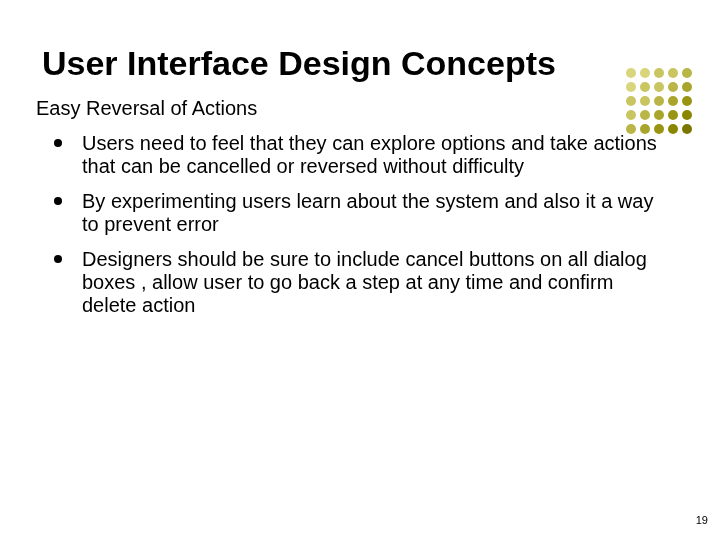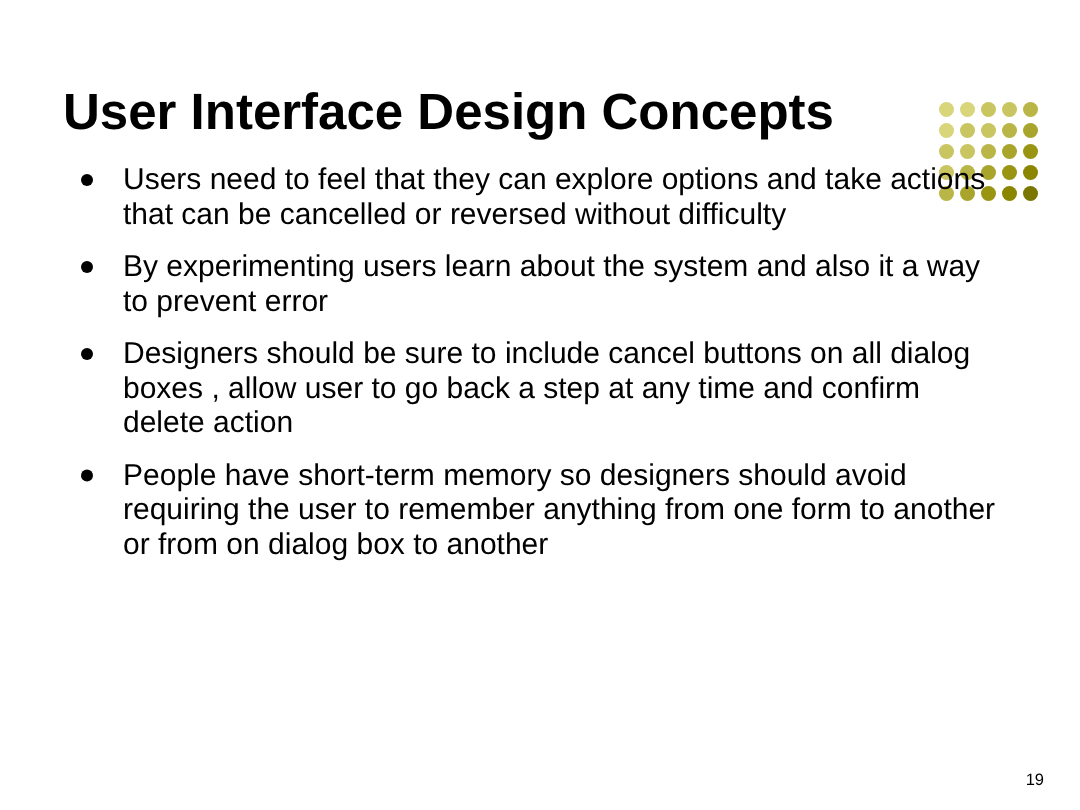--- a/index.html
+++ b/index.html
@@ -11,21 +11,21 @@
     font-family: Arial, Helvetica, sans-serif;
     color: #000;
     position: relative;
     overflow: hidden;
   }
   .slide {
     width: 720px;
     height: 540px;
     position: relative;
     box-sizing: border-box;
-    padding: 56px 36px 0 36px;
+    padding: 44px 36px 0 36px;
   }
   .title {
     font-weight: 700;
     font-size: 34px;
     color: #000;
     margin: 0 0 14px 6px;
     line-height: 1.15;
   }
   .body {
     font-size: 20px;
@@ -52,21 +52,21 @@
     position: absolute;
     left: 6px;
     top: 7px;
     width: 8px;
     height: 8px;
     background: #000;
     border-radius: 50%;
   }
   .pagenum {
     position: absolute;
-    right: 24px;
+    right: 12px;
     bottom: 14px;
     font-size: 11px;
     color: #000;
   }
   
   .dots {
     position: absolute;
     top: 68px;
     right: 28px;
     display: grid;
@@ -113,26 +113,24 @@
       <span style="background: rgb(169, 165, 44);"></span>
       <span style="background: rgb(153, 149, 18);"></span>
       <span style="background: rgb(138, 134, 0);"></span>
       <span style="background: rgb(122, 118, 0);"></span>
     </div>
 
   <div class="content">
     <h1 class="title">User Interface Design Concepts</h1>
 
     <div class="body">
+      <div class="subhead">Easy Reversal of Actions</div>
       <ul class="bullets">
         <li><span>Users need to feel that they can explore options and take actions that can be cancelled or reversed without difficulty</span></li>
         <li><span>By experimenting users learn about the system and also it a way to prevent error</span></li>
         <li><span>Designers should be sure to include cancel buttons on all dialog boxes , allow user to go back a step at any time and confirm delete action</span></li>
       </ul>
 
-      <ul class="bullets">
-        <li><span>People have short-term memory so designers should avoid requiring the user to remember anything from one form to another or from on dialog box to another</span></li>
-      </ul>
     </div>
   </div>
 
   <div class="pagenum">19</div>
 </div>
 
 </body></html>

